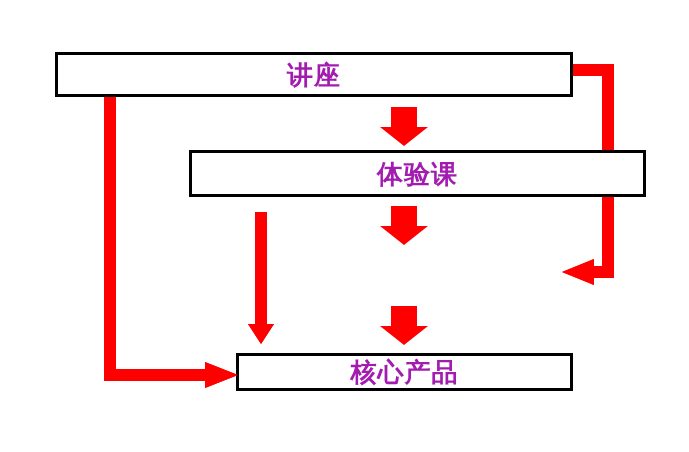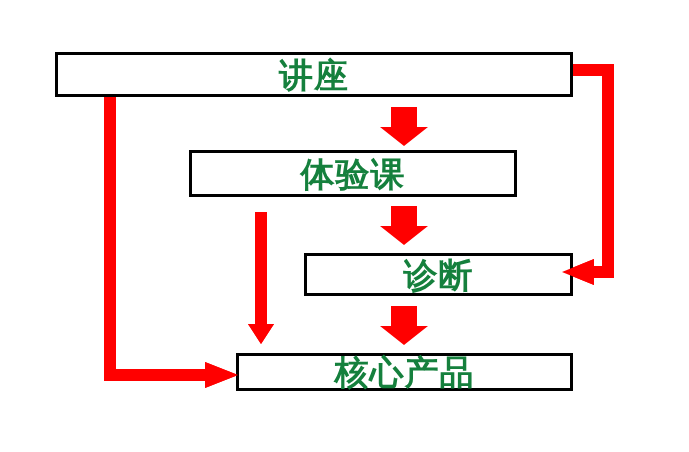--- a/index.html
+++ b/index.html
@@ -23,22 +23,22 @@
     background: #ffffff;
     border: 3px solid #000000;
     display: flex;
     align-items: center;
     justify-content: center;
     z-index: 3;
   }
   .node-label {
     font-family: "DejaVu Sans", "Liberation Sans", sans-serif;
     font-weight: bold;
-    font-size: 34px;
-    color: #15803d;
+    font-size: 26px;
+    color: #a21caf;
     letter-spacing: 1px;
     line-height: 1;
     white-space: nowrap;
     user-select: none;
   }
   .connector-layer {
     position: absolute;
     left: 0;
     top: 0;
     width: 689px;
@@ -85,27 +85,24 @@
       <rect x="588" y="266" width="26" height="12" fill="#ff0000"></rect>
       <polygon points="594,259 594,285 562,272" fill="#ff0000"></polygon>
     </g>
 
   </svg>
 
   <div class="node" style="left:55px; top:52px; width:518px; height:45px;">
     <span class="node-label">讲座</span>
   </div>
 
-  <div class="node" style="left:189px; top:150px; width:328px; height:47px;">
+  <div class="node" style="left:189px; top:150px; width:457px; height:47px;">
     <span class="node-label">体验课</span>
   </div>
 
-  <div class="node" style="left:304px; top:253px; width:269px; height:43px;">
-    <span class="node-label">诊断</span>
-  </div>
 
   <div class="node" style="left:236px; top:353px; width:337px; height:38px;">
     <span class="node-label">核心产品</span>
   </div>
 
   <svg class="connector-layer over" viewBox="0 0 689 452">
 
     <polygon points="594,259 594,285 562,272" fill="#ff0000"></polygon>
 
     <polygon points="205,362 205,388 238,375" fill="#ff0000"></polygon>

